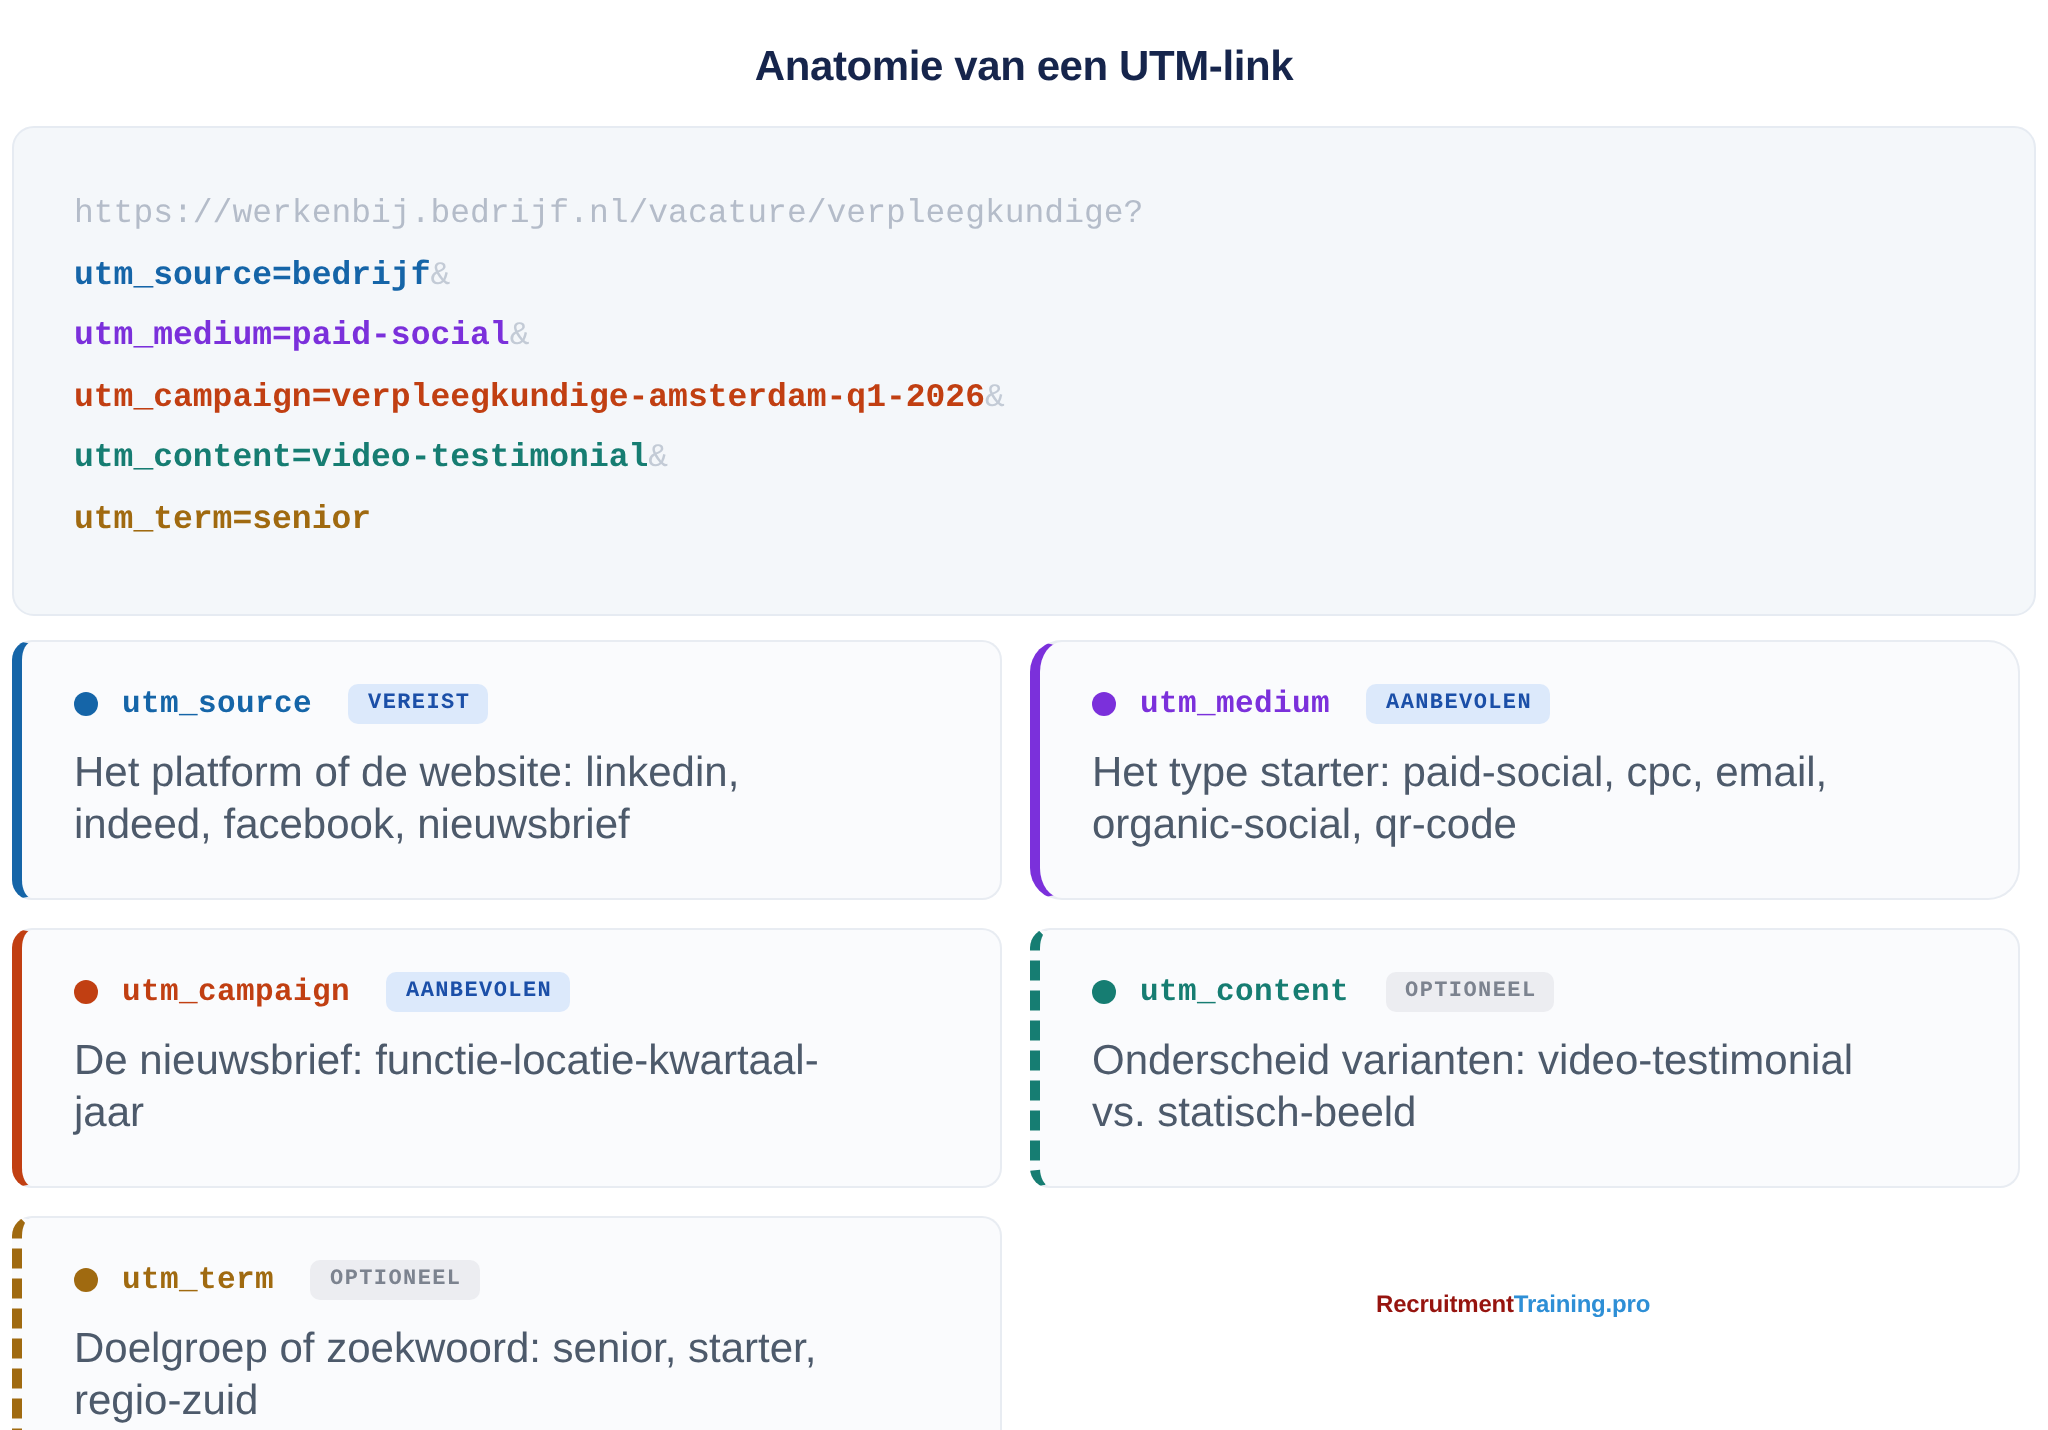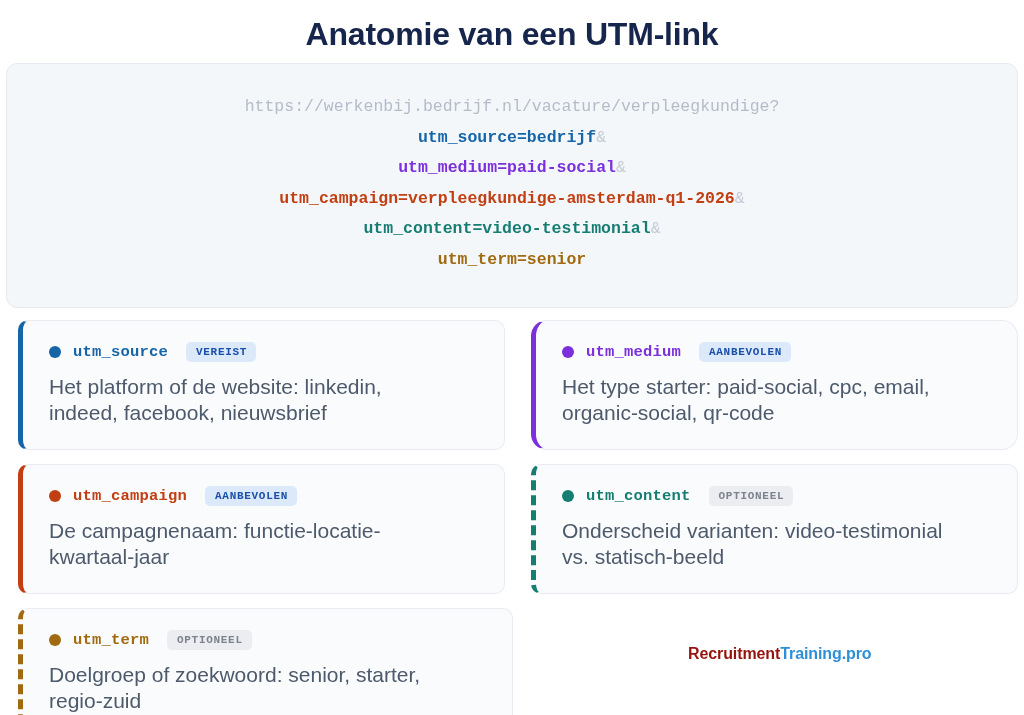--- a/index.html
+++ b/index.html
@@ -14,42 +14,41 @@
     background: #ffffff;
     font-family: "Liberation Sans", sans-serif;
     overflow: hidden;
     position: relative;
   }
 
   
   .page-title {
     width: 100%;
     text-align: center;
-    font-size: 32px;
+    font-size: 21px;
     font-weight: bold;
     color: #16254c;
     letter-spacing: -0.2px;
     margin: 0;
     padding-top: 19px;
     height: 48px;
     line-height: 30px;
   }
 
   
   .code-block {
     position: absolute;
     left: 6px;
     top: 63px;
     width: 1012px;
     height: 245px;
     background: #f4f7fa;
     border: 1px solid #e6ebf2;
     border-radius: 11px;
     padding: 28px 30px 20px 30px;
-    text-align: center;
   }
   .code-line {
     font-family: "Liberation Mono", "DejaVu Sans Mono", monospace;
     font-size: 16.5px;
     line-height: 30.5px;
     white-space: nowrap;
     letter-spacing: 0px;
   }
   .code-base   { color: #b4bcc9; }
   .amp         { color: #c3cbd6; font-weight: normal; }
@@ -76,21 +75,20 @@
   .card {
     position: relative;
     width: 495px;
     min-height: 130px;
     background: #fafbfd;
     border: 1px solid #e8ecf2;
     border-radius: 10px;
     border-left-width: 5px;
     border-left-style: solid;
     padding: 20px 18px 16px 26px;
-    margin-left: 12px;
   }
   .card.dashed { border-left-style: dashed; }
   .card.b-source   { border-left-color: #1565a8; }
   .card.b-medium   { border-left-color: #7b30db; border-radius: 16px; }
   .card.b-campaign { border-left-color: #c13f12; }
   .card.b-content  { border-left-color: #167d72; }
   .card.b-term     { border-left-color: #a06a10; }
 
   .card-head {
     display: flex;
@@ -142,21 +140,21 @@
     color: #4d5a6b;
     max-width: 400px;
   }
   .card.wide-desc .card-desc { max-width: 395px; }
 
   
   .logo {
     position: absolute;
     left: 688px;
     top: 645px;
-    font-size: 16px;
+    font-size: 12px;
     font-weight: bold;
     letter-spacing: -0.1px;
     white-space: nowrap;
   }
   .logo .part-a { color: #96140f; }
   .logo .part-b { color: #2e8fd6; }
 </style>
 </head>
 <body>
 
@@ -213,21 +211,21 @@
   </div>
 
   <div class="card-row">
 
     <div class="card b-campaign wide-desc">
       <div class="card-head">
         <span class="dot d-campaign"></span>
         <span class="param-name n-campaign">utm_campaign</span>
         <span class="badge badge-blue">AANBEVOLEN</span>
       </div>
-      <div class="card-desc">De campagnenaam: functie-locatie-kwartaal-jaar</div>
+      <div class="card-desc">De nieuwsbrief: functie-locatie-kwartaal-jaar</div>
     </div>
 
     <div class="card b-content dashed">
       <div class="card-head">
         <span class="dot d-content"></span>
         <span class="param-name n-content">utm_content</span>
         <span class="badge badge-gray">OPTIONEEL</span>
       </div>
       <div class="card-desc">Onderscheid varianten: video-testimonial vs. statisch-beeld</div>
     </div>

